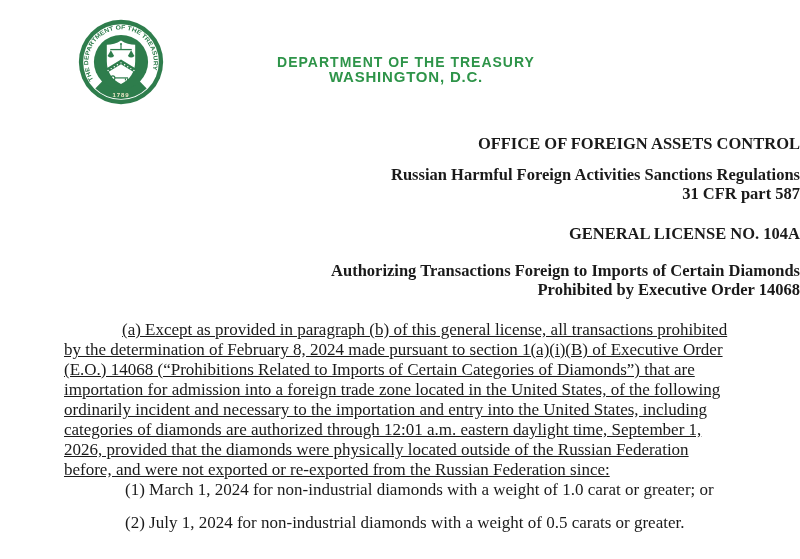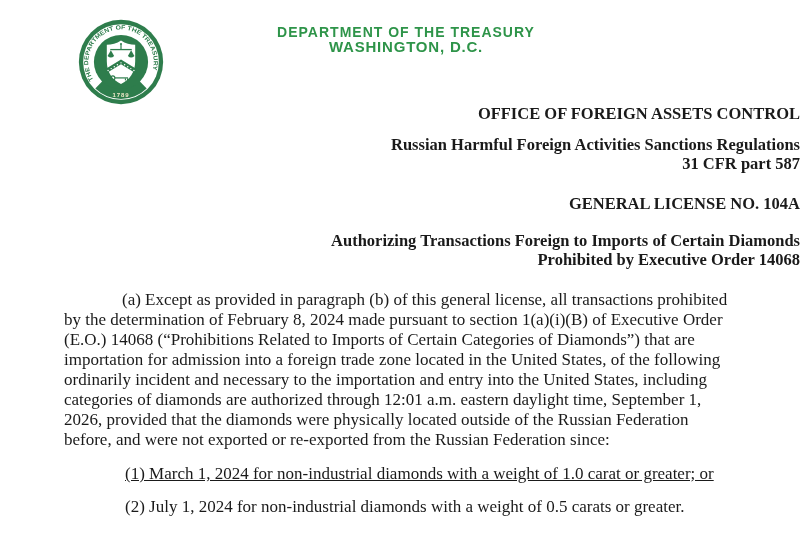--- a/index.html
+++ b/index.html
@@ -8,21 +8,21 @@
     width:800px;height:559px;
     background:#ffffff;
     overflow:hidden;
     font-family:"Liberation Serif","DejaVu Serif",serif;
     color:var(--ink,#1a1a1a);
   }
   
   .seal{position:absolute;left:78px;top:19px;width:86px;height:86px;}
   
   .masthead{
-    padding-top:24px;padding-left:12px;
+    padding-top:54px;padding-left:12px;
     text-align:center;
     font-family:"Liberation Sans","DejaVu Sans",sans-serif;
     color:var(--header-green,#2e9449);
     font-weight:bold;
   }
   .masthead .agency{font-size:14px;line-height:16px;letter-spacing:1px;}
   .masthead .city{font-size:15px;line-height:13px;letter-spacing:0.8px;}
   
   .doc-title{
     text-align:right;padding-left:8px;
@@ -30,24 +30,24 @@
   }
   .t-office{margin-top:51px;}
   .t-reg{margin-top:11px;line-height:19px;}
   .t-lic{margin-top:21px;}
   .t-sub{margin-top:17px;line-height:19px;}
   
   .body-text{
     margin-top:21px;margin-left:64px;width:722px;
     font-size:17px;line-height:20px;
   }
-  .body-text .line{white-space:nowrap;}
+  .body-text .line{white-space:nowrap;text-decoration:underline;}
   .body-text .line.first{padding-left:58px;}
   .list-item{white-space:nowrap;padding-left:61px;}
-  .list-item.i1{margin-top:14px;text-decoration:underline;}
+  .list-item.i1{}
   .list-item.i2{margin-top:13px;}
 </style>
 </head>
 <body>
 
 <div class="page">
 
   <svg class="seal" viewBox="0 0 100 100" aria-hidden="true">
     <circle cx="50" cy="50" r="49" fill="var(--seal-green)"></circle>
     <circle cx="50" cy="50" r="44" fill="#ffffff"></circle>

